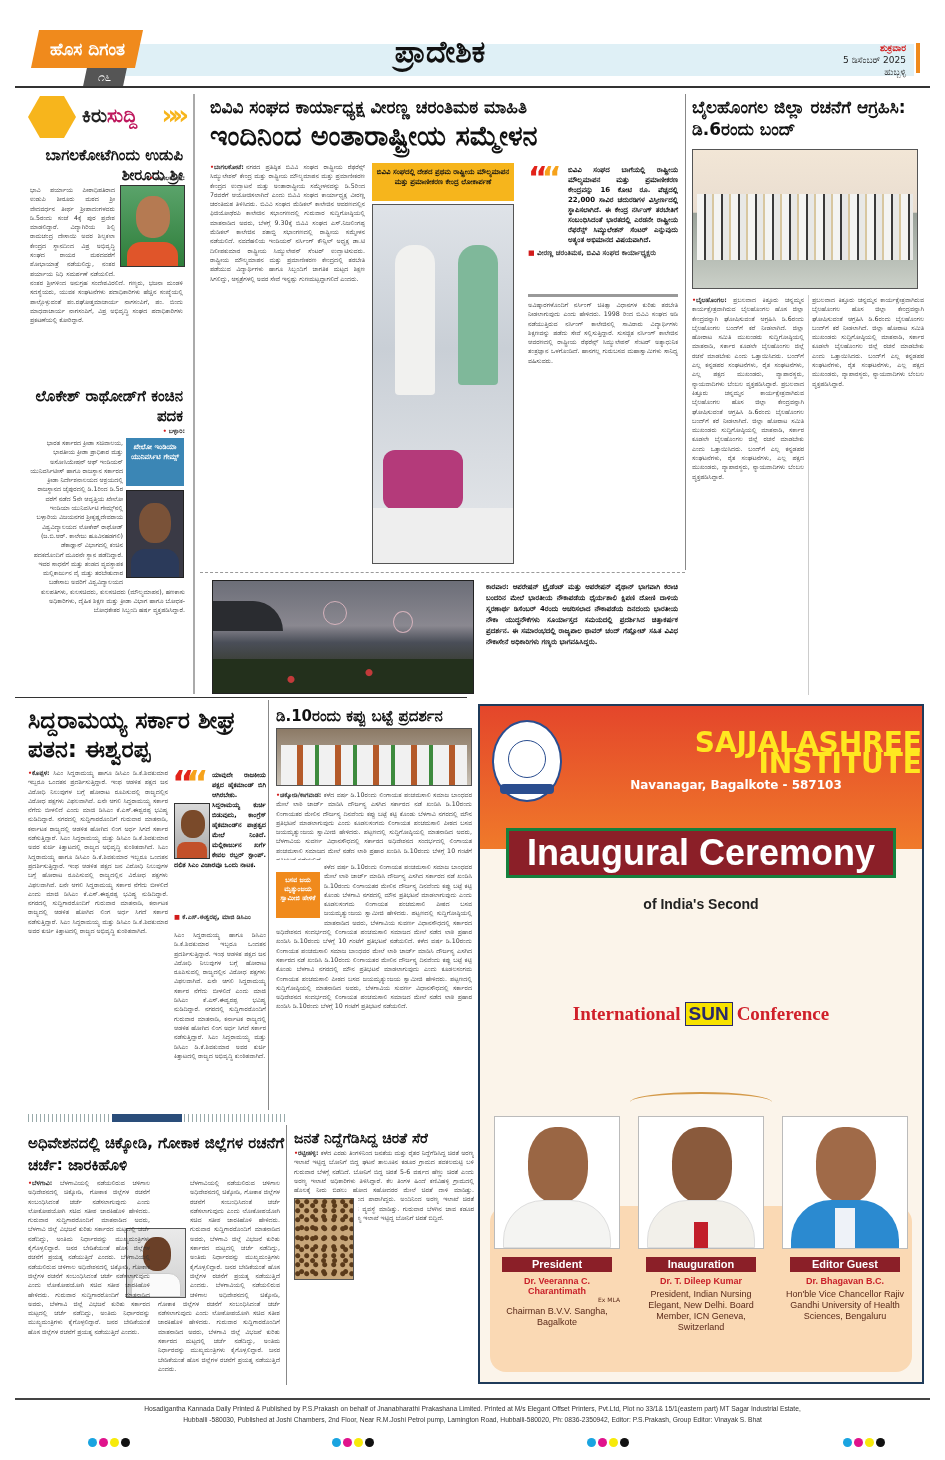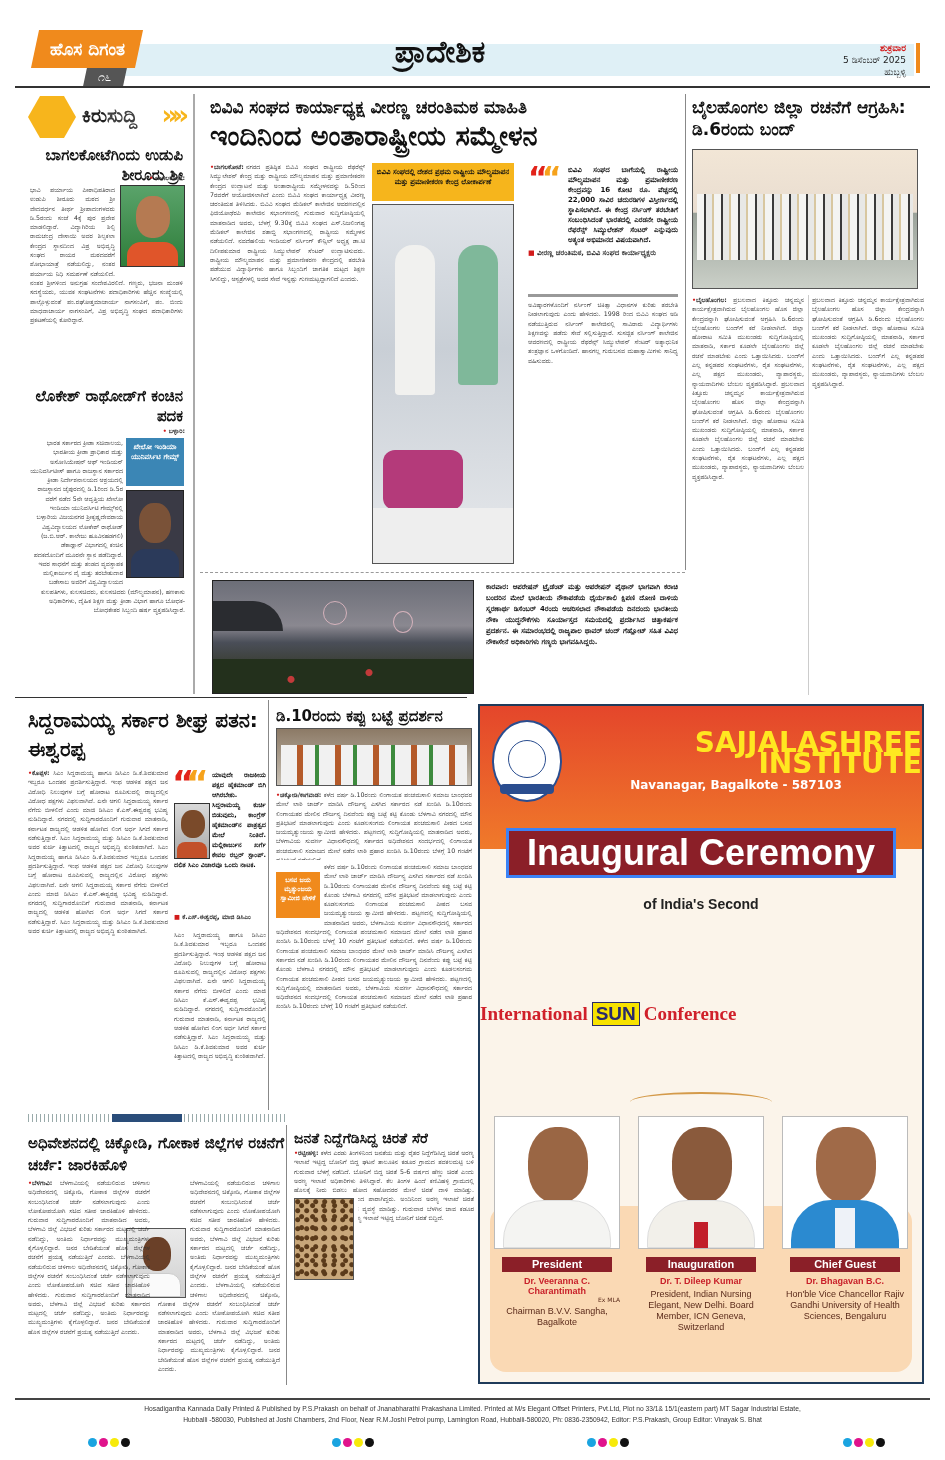--- a/index.html
+++ b/index.html
@@ -21,25 +21,25 @@
 .photo{background:linear-gradient(135deg,#c9b49a,#8a7662);border:1px solid #555}
 .quote{font-weight:bold;font-size:30px;line-height:30px}
 .q1{color:#e2231a}.q2{color:#f6a21b}
 .lbl-box{background:#3b86b5;color:#fff;font-weight:bold;text-align:center;font-size:8px;line-height:11px;padding:4px}
 .ad{left:478px;top:704px;width:446px;height:680px;border:2px solid #1f3b5a;background:#fbf4ea;overflow:hidden}
 .ad-top{height:143px;background:linear-gradient(180deg,#e4462b,#f07a2a)}
 .ad-logo{position:absolute;left:12px;top:14px;width:70px;height:82px;border-radius:50%;background:#fff;border:2px solid #2a4d8f}
 .ad-sangha{position:absolute;left:0;right:0;top:12px;text-align:center;color:#fff;font-weight:bold;font-size:11px;padding-left:70px}
 .ad-inst{position:absolute;left:70px;right:0;top:26px;text-align:right;color:#ffe720;font-weight:bold;font-size:28px;line-height:21px}
 .ad-addr{position:absolute;left:70px;right:0;top:72px;text-align:center;color:#fff;font-size:12px;font-weight:bold}
-.ad-cer{position:absolute;left:26px;right:26px;top:122px;height:50px;background:#8b1f28;border:3px solid #3b82f6;color:#fff;font-weight:bold;font-size:36px;text-align:center;line-height:44px;font-family:"Liberation Sans",sans-serif}
+.ad-cer{position:absolute;left:26px;right:26px;top:122px;height:50px;background:#8b1f28;border:3px solid #15803d;color:#fff;font-weight:bold;font-size:36px;text-align:center;line-height:44px;font-family:"Liberation Sans",sans-serif}
 .ad-of{position:absolute;left:0;right:0;top:190px;text-align:center;font-weight:bold;font-size:14px;color:#222;font-family:"Liberation Sans",sans-serif}
 .ad-nrsc{position:absolute;left:18px;right:18px;top:212px;background:#6a2a8a;border:2px solid #f3c33a;color:#fff;font-weight:bold;font-size:19px;line-height:23px;text-align:center;font-family:"Liberation Sans",sans-serif}
 .ad-and{position:absolute;left:0;right:0;top:278px;text-align:center;font-weight:bold;font-size:11px}
-.ad-conf{position:absolute;left:0;right:0;top:296px;color:#d0202a;font-weight:bold;font-size:19px;font-family:"Liberation Serif",serif}
+.ad-conf{position:absolute;left:0;right:0;top:296px;text-align:center;color:#d0202a;font-weight:bold;font-size:19px;font-family:"Liberation Serif",serif}
 .ad-sun{display:inline-block;background:#f7e200;color:#2a2a6a;border:1px solid #2a2a6a;padding:0 3px;margin:0 4px;font-family:"Liberation Sans",sans-serif}
 .ad-when{position:absolute;left:0;right:0;top:326px;text-align:center;color:#7a1c1c;font-weight:bold;font-size:14px;line-height:18px;font-family:"Liberation Sans",sans-serif}
 .ad-orn{position:absolute;left:150px;right:150px;top:386px;height:20px;border-top:2px solid #d49a4a;border-radius:50%}
 .ad-people{position:absolute;left:14px;right:14px;top:410px;display:flex;justify-content:space-between}
 .ad-person{width:126px;text-align:center}
 .ad-ph{height:133px;border:1px solid #bbb;background:#fff;position:relative;overflow:hidden}
 .ad-head{position:absolute;left:33px;top:10px;width:60px;height:76px;border-radius:45%;background:#9a6a46}
 .ad-body{position:absolute;left:8px;right:8px;bottom:0;height:48px;border-radius:40px 40px 0 0}
 .ad-role{margin:8px 8px 0;background:#8b1f28;color:#fff;font-weight:bold;font-size:11px;line-height:15px;font-family:"Liberation Sans",sans-serif}
 .ad-name{color:#c8202a;font-weight:bold;font-size:9px;margin-top:4px;font-family:"Liberation Sans",sans-serif}
@@ -62,21 +62,21 @@
     <div class="mh-day">ಶುಕ್ರವಾರ</div>
     <div>5 ಡಿಸೆಂಬರ್ 2025</div>
     <div>ಹುಬ್ಬಳ್ಳಿ</div>
   </div>
   <div class="mh-orange"></div>
 </div>
 <div class="rule" style="top:86px"></div>
 
 <div class="abs" style="left:28px;top:96px;width:155px;height:42px">
   <div style="position:absolute;left:0;top:0;width:48px;height:42px;background:#f7b51c;clip-path:polygon(25% 0,75% 0,100% 50%,75% 100%,25% 100%,0 50%)"></div>
-  <div style="position:absolute;left:54px;top:8px;font-size:19px;font-weight:bold"><span>ಕಿರು</span><span style="color:#404040">ಸುದ್ದಿ</span></div>
+  <div style="position:absolute;left:54px;top:8px;font-size:19px;font-weight:bold"><span>ಕಿರು</span><span style="color:#be185d">ಸುದ್ದಿ</span></div>
   <div style="position:absolute;right:0;top:4px;color:#f7b51c;font-size:26px;font-weight:bold;letter-spacing:-6px">»»</div>
 </div>
 <div class="abs h-big" style="left:28px;top:145px;width:155px;font-size:15px;line-height:20px;text-align:right">ಬಾಗಲಕೋಟೆಗಿಂದು ಉಡುಪಿ ಶೀರೂರು ಶ್ರೀ</div>
 <div class="abs" style="left:120px;top:185px;width:65px;height:82px;background:linear-gradient(#5aa36a,#2e7d3a);border:1px solid #333">
   <div style="position:absolute;left:15px;top:10px;width:34px;height:42px;border-radius:45%;background:#b57a52"></div>
   <div style="position:absolute;left:6px;right:6px;bottom:0;height:24px;background:#e0552a;border-radius:14px 14px 0 0"></div>
 </div>
 <div class="abs txt" style="left:30px;top:173px;width:155px;text-align:right"><b style="color:#d21b1b">•</b> <b>ಬಾಗಲಕೋಟೆ:</b></div>
 <div class="abs txt" style="left:30px;top:185px;width:155px;height:188px;overflow:hidden;padding-right:2px">
   <div style="float:right;width:68px;height:84px"></div>
@@ -130,21 +130,21 @@
 <div class="abs" style="left:212px;top:580px;width:262px;height:114px;background:linear-gradient(180deg,#6c6e78 0%,#8a8890 40%,#4a4e58 55%,#3a3e34 75%,#2a3020 100%);border:1px solid #222">
   <div style="position:absolute;left:0;top:20px;width:70px;height:30px;background:#2a2c30;border-radius:0 60px 0 0"></div>
   <div style="position:absolute;left:110px;top:20px;width:24px;height:24px;border:1px solid #f6c6d0;border-radius:50%;opacity:.7"></div>
   <div style="position:absolute;left:180px;top:30px;width:20px;height:22px;border:1px solid #f6c6d0;border-radius:50%;opacity:.7"></div>
   <div style="position:absolute;left:0;right:0;bottom:0;height:34px;background:radial-gradient(circle at 30% 60%,#c23a3a 0 3px,transparent 4px),radial-gradient(circle at 60% 40%,#c23a3a 0 3px,transparent 4px),#23301c"></div>
 </div>
 <div class="abs txt" style="left:486px;top:582px;width:192px;font-size:7px;line-height:11px;color:#111;font-weight:bold">ಕಾರವಾರ: ಆಪರೇಷನ್ ಟ್ರೈಡೆಂಟ್ ಮತ್ತು ಆಪರೇಷನ್ ಪೈಥಾನ್ ಭಾಗವಾಗಿ ಕರಾಚಿ ಬಂದರಿನ ಮೇಲೆ ಭಾರತೀಯ ನೌಕಾಪಡೆಯ ಧೈರ್ಯಶಾಲಿ ಕ್ಷಿಪಣಿ ದೋಣಿ ದಾಳಿಯ ಸ್ಮರಣಾರ್ಥ ಡಿಸೆಂಬರ್ 4ರಂದು ಆಚರಿಸಲಾದ ನೌಕಾಪಡೆಯ ದಿನದಂದು ಭಾರತೀಯ ನೌಕಾ ಯುದ್ಧನೌಕೆಗಳು ಸೂರ್ಯಾಸ್ತದ ಸಮಯದಲ್ಲಿ ಪ್ರದರ್ಶಿಸಿದ ಚಿತ್ತಾಕರ್ಷಕ ಪ್ರದರ್ಶನ. ಈ ಸಮಾರಂಭದಲ್ಲಿ ರಾಜ್ಯಪಾಲ ಥಾವರ್ ಚಂದ್ ಗೆಹ್ಲೋಟ್ ಸಹಿತ ವಿವಿಧ ನೌಕಾಸೇನೆ ಅಧಿಕಾರಿಗಳು ಗಣ್ಯರು ಭಾಗವಹಿಸಿದ್ದರು.</div>
 
 <div class="rule" style="top:697px;left:15px;right:478px;height:1px;background:#333"></div>
 
-<div class="abs h-big" style="left:28px;top:706px;width:240px;font-size:20px;line-height:29px">ಸಿದ್ದರಾಮಯ್ಯ ಸರ್ಕಾರ ಶೀಘ್ರ ಪತನ: ಈಶ್ವರಪ್ಪ</div>
+<div class="abs h-big" style="left:28px;top:706px;width:240px;font-size:23px;line-height:29px">ಸಿದ್ದರಾಮಯ್ಯ ಸರ್ಕಾರ ಶೀಘ್ರ ಪತನ: ಈಶ್ವರಪ್ಪ</div>
 <div class="abs txt" style="left:28px;top:768px;width:140px;height:335px;overflow:hidden"><b style="color:#d21b1b">•</b><b>ಕೊಪ್ಪಳ:</b> <span>ಸಿಎಂ ಸಿದ್ದರಾಮಯ್ಯ ಹಾಗೂ ಡಿಸಿಎಂ ಡಿ.ಕೆ.ಶಿವಕುಮಾರ ಇಬ್ಬರೂ ಒಂದತನ ಪ್ರದರ್ಶಿಸುತ್ತಿದ್ದಾರೆ. ಇಂಥ ಆಡಳಿತ ಪಕ್ಷದ ಜನ ವಿರೋಧಿ ನಿಲುವುಗಳ ಬಗ್ಗೆ ಹೋರಾಟ ರೂಪಿಸುವಲ್ಲಿ ರಾಜ್ಯದಲ್ಲಿನ ವಿರೋಧ ಪಕ್ಷಗಳು ವಿಫಲವಾಗಿವೆ. ಏನೇ ಆಗಲಿ ಸಿದ್ದರಾಮಯ್ಯ ಸರ್ಕಾರ ನೆಗೆದು ಬೀಳಲಿದೆ ಎಂದು ಮಾಜಿ ಡಿಸಿಎಂ ಕೆ.ಎಸ್.ಈಶ್ವರಪ್ಪ ಭವಿಷ್ಯ ನುಡಿದಿದ್ದಾರೆ. ನಗರದಲ್ಲಿ ಸುದ್ದಿಗಾರರೊಂದಿಗೆ ಗುರುವಾರ ಮಾತನಾಡಿ, ಕರ್ನಾಟಕ ರಾಜ್ಯದಲ್ಲಿ ಆಡಳಿತ ಹೋಗಿದ ಲಿಂಗ ಅರ್ಧ ಸಿಗದೆ ಸರ್ಕಾರ ನಡೆಸುತ್ತಿದ್ದಾರೆ. ಸಿಎಂ ಸಿದ್ದರಾಮಯ್ಯ ಮತ್ತು ಡಿಸಿಎಂ ಡಿ.ಕೆ.ಶಿವಕುಮಾರ ಅವರ ಕುರ್ಚಿ ಕಿತ್ತಾಟದಲ್ಲಿ ರಾಜ್ಯದ ಅಭಿವೃದ್ಧಿ ಕುಂಠಿತವಾಗಿದೆ.</span> <span>ಸಿಎಂ ಸಿದ್ದರಾಮಯ್ಯ ಹಾಗೂ ಡಿಸಿಎಂ ಡಿ.ಕೆ.ಶಿವಕುಮಾರ ಇಬ್ಬರೂ ಒಂದತನ ಪ್ರದರ್ಶಿಸುತ್ತಿದ್ದಾರೆ. ಇಂಥ ಆಡಳಿತ ಪಕ್ಷದ ಜನ ವಿರೋಧಿ ನಿಲುವುಗಳ ಬಗ್ಗೆ ಹೋರಾಟ ರೂಪಿಸುವಲ್ಲಿ ರಾಜ್ಯದಲ್ಲಿನ ವಿರೋಧ ಪಕ್ಷಗಳು ವಿಫಲವಾಗಿವೆ. ಏನೇ ಆಗಲಿ ಸಿದ್ದರಾಮಯ್ಯ ಸರ್ಕಾರ ನೆಗೆದು ಬೀಳಲಿದೆ ಎಂದು ಮಾಜಿ ಡಿಸಿಎಂ ಕೆ.ಎಸ್.ಈಶ್ವರಪ್ಪ ಭವಿಷ್ಯ ನುಡಿದಿದ್ದಾರೆ. ನಗರದಲ್ಲಿ ಸುದ್ದಿಗಾರರೊಂದಿಗೆ ಗುರುವಾರ ಮಾತನಾಡಿ, ಕರ್ನಾಟಕ ರಾಜ್ಯದಲ್ಲಿ ಆಡಳಿತ ಹೋಗಿದ ಲಿಂಗ ಅರ್ಧ ಸಿಗದೆ ಸರ್ಕಾರ ನಡೆಸುತ್ತಿದ್ದಾರೆ. ಸಿಎಂ ಸಿದ್ದರಾಮಯ್ಯ ಮತ್ತು ಡಿಸಿಎಂ ಡಿ.ಕೆ.ಶಿವಕುಮಾರ ಅವರ ಕುರ್ಚಿ ಕಿತ್ತಾಟದಲ್ಲಿ ರಾಜ್ಯದ ಅಭಿವೃದ್ಧಿ ಕುಂಠಿತವಾಗಿದೆ.</span></div>
 <div class="abs" style="left:172px;top:768px;width:92px">
   <span class="quote q1" style="font-size:34px">“</span><span class="quote q2" style="font-size:34px;margin-left:-8px">“</span>
 </div>
 <div class="abs" style="left:174px;top:803px;width:36px;height:56px;background:linear-gradient(#d9d9d9,#a9a9a9);border:1px solid #333">
   <div style="position:absolute;left:6px;top:6px;width:24px;height:28px;border-radius:45%;background:#7a4a2a"></div>
   <div style="position:absolute;left:2px;right:2px;bottom:0;height:16px;background:#c2502a;border-radius:8px 8px 0 0"></div>
 </div>
 <div class="abs txt" style="left:174px;top:770px;width:92px;height:145px;overflow:hidden;font-weight:bold;color:#111;font-size:6.5px;line-height:10px">
   <div style="float:left;width:38px;height:90px"></div>
@@ -222,21 +222,21 @@
       <div class="ad-role">Inauguration</div>
       <div class="ad-name">Dr. T. Dileep Kumar</div>
       <div class="ad-desc">President, Indian Nursing Elegant, New Delhi. Board Member, ICN Geneva, Switzerland</div>
     </div>
     <div class="ad-person">
       <div class="ad-ph">
           <div class="ad-head" style="background:#a06a48"></div>
           <div class="ad-body" style="background:#2b8ad0"></div>
           <div style="position:absolute;left:52px;bottom:0;width:20px;height:40px;background:#eef2f8"></div>
         </div>
-      <div class="ad-role">Chief Guest</div>
+      <div class="ad-role">Editor Guest</div>
       <div class="ad-name">Dr. Bhagavan B.C.</div>
       <div class="ad-desc">Hon'ble Vice Chancellor Rajiv Gandhi University of Health Sciences, Bengaluru</div>
     </div>
   </div>
 </div>
 
 <div class="rule" style="top:1398px;height:2px;background:#444"></div>
 <div class="abs footer">
   <div>Hosadigantha Kannada Daily Printed &amp; Published by P.S.Prakash on behalf of Jnanabharathi Prakashana Limited. Printed at M/s Elegant Offset Printers, Pvt.Ltd, Plot no 33/1&amp; 15/1(eastern part) MT Sagar Industrial Estate,</div>
   <div>Hubballi -580030, Published at Joshi Chambers, 2nd Floor, Near R.M.Joshi Petrol pump, Lamington Road, Hubballi-580020, Ph: 0836-2350942, Editor: P.S.Prakash, Group Editor: Vinayak S. Bhat</div>

